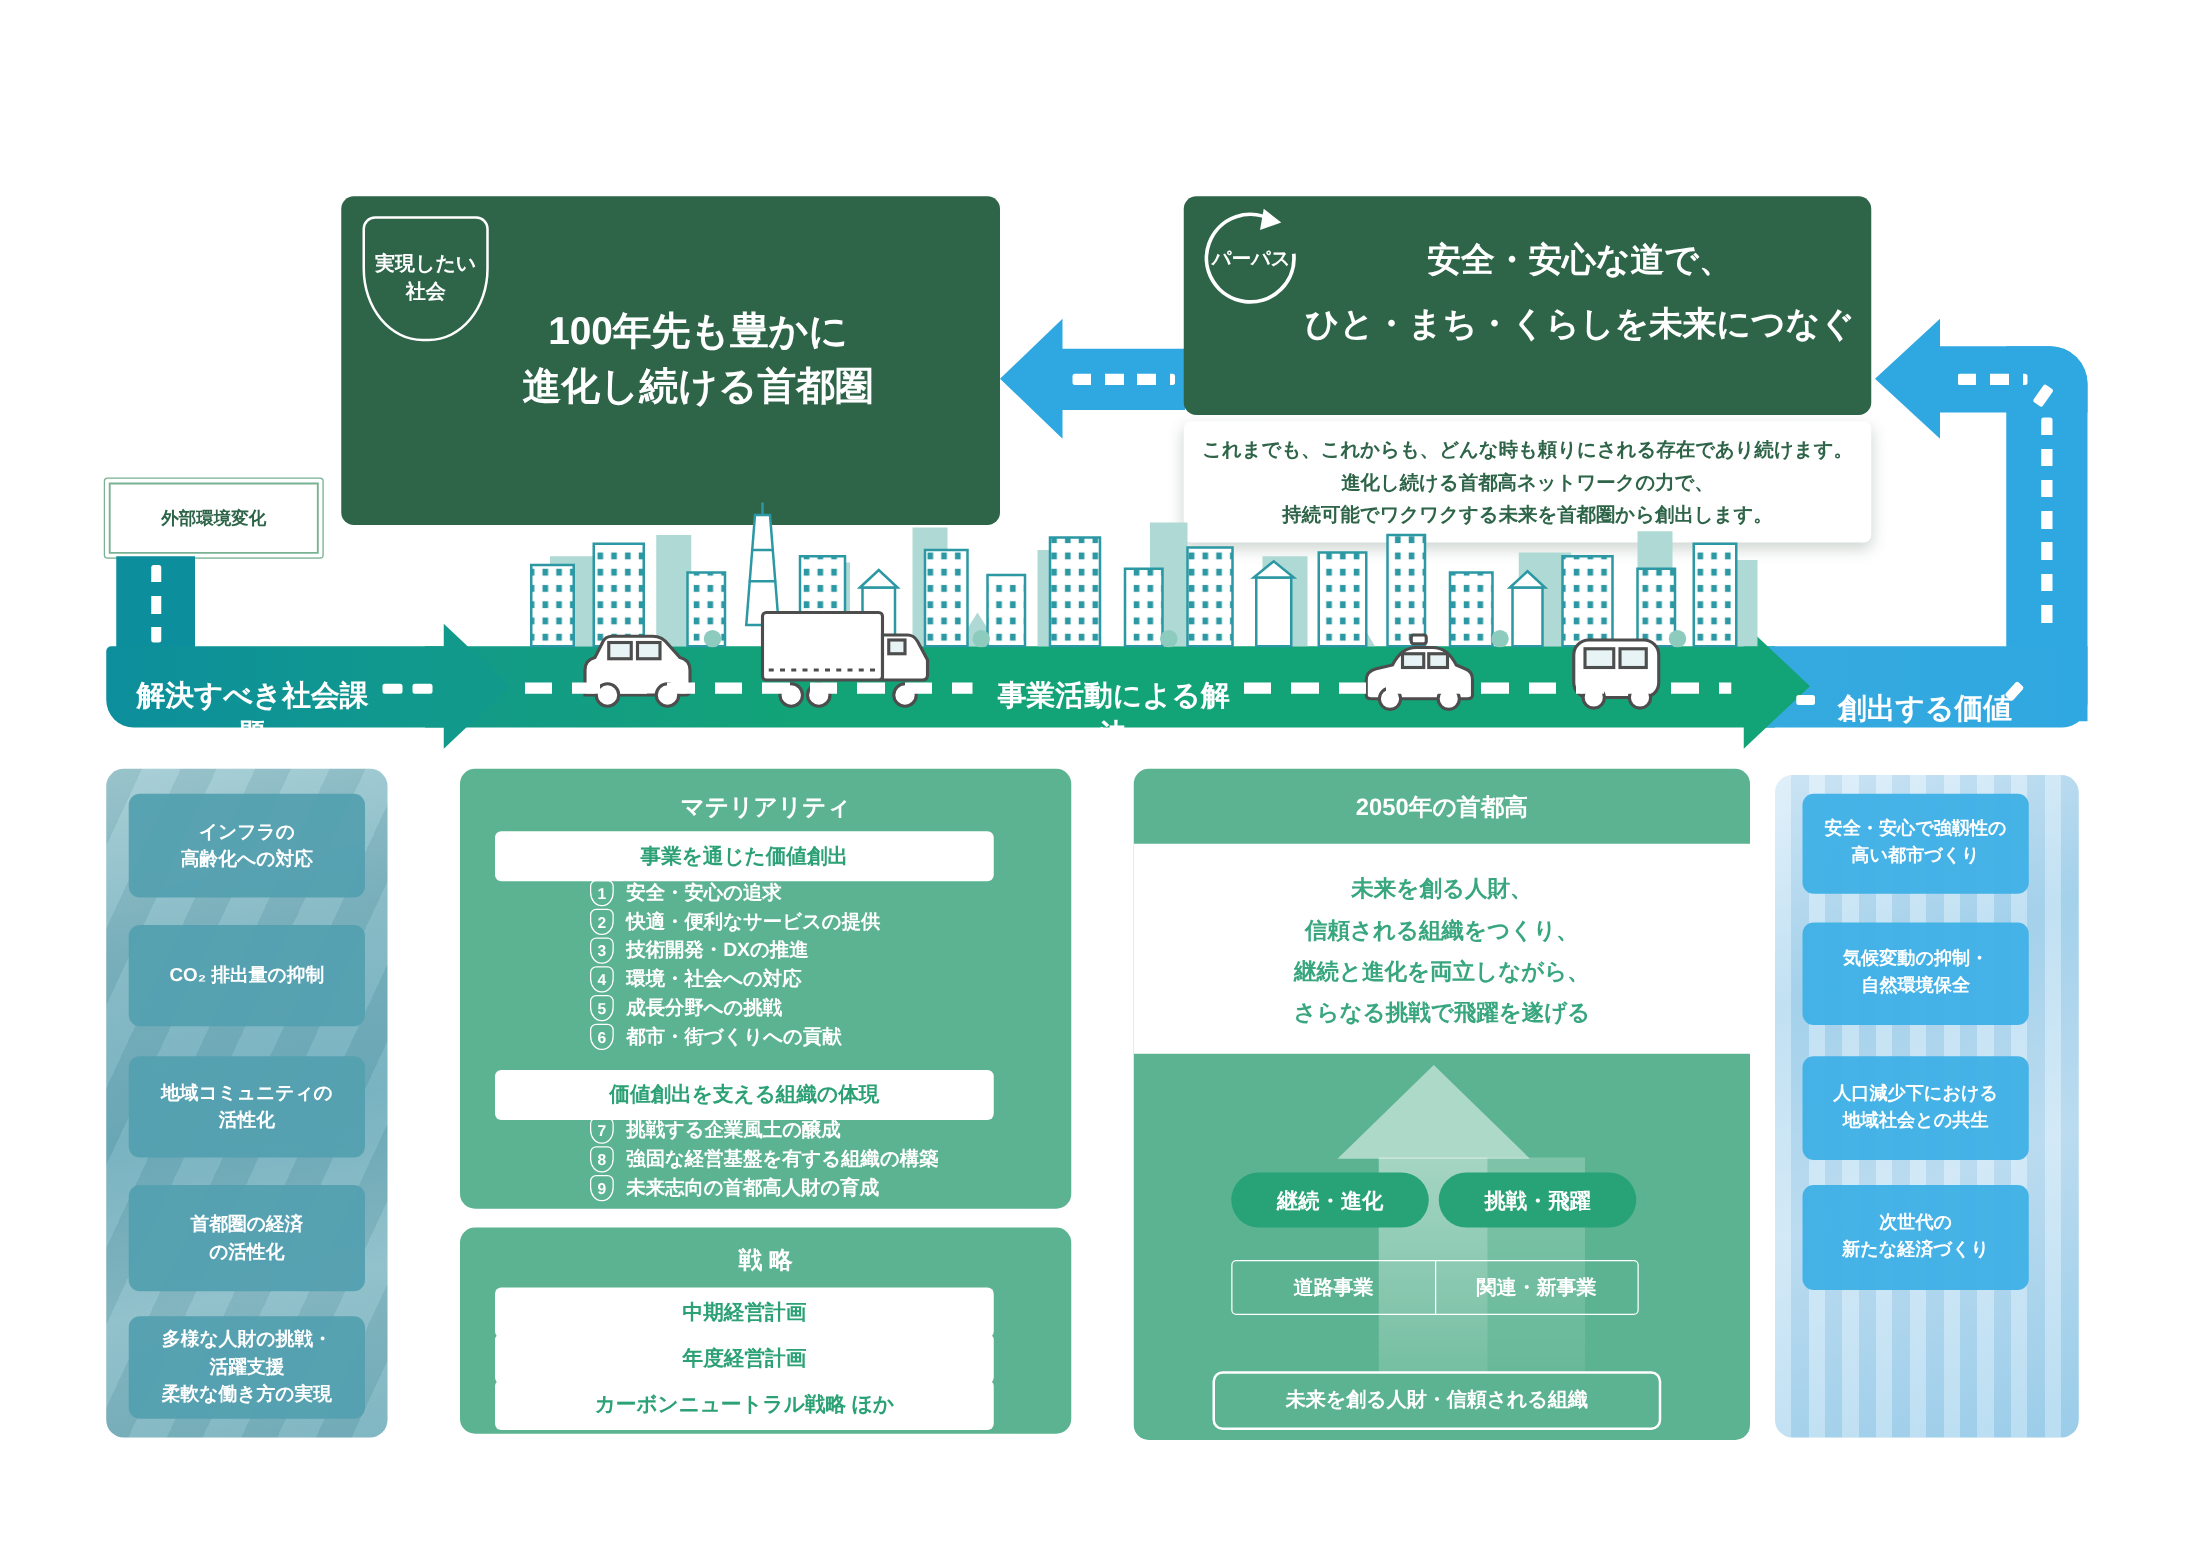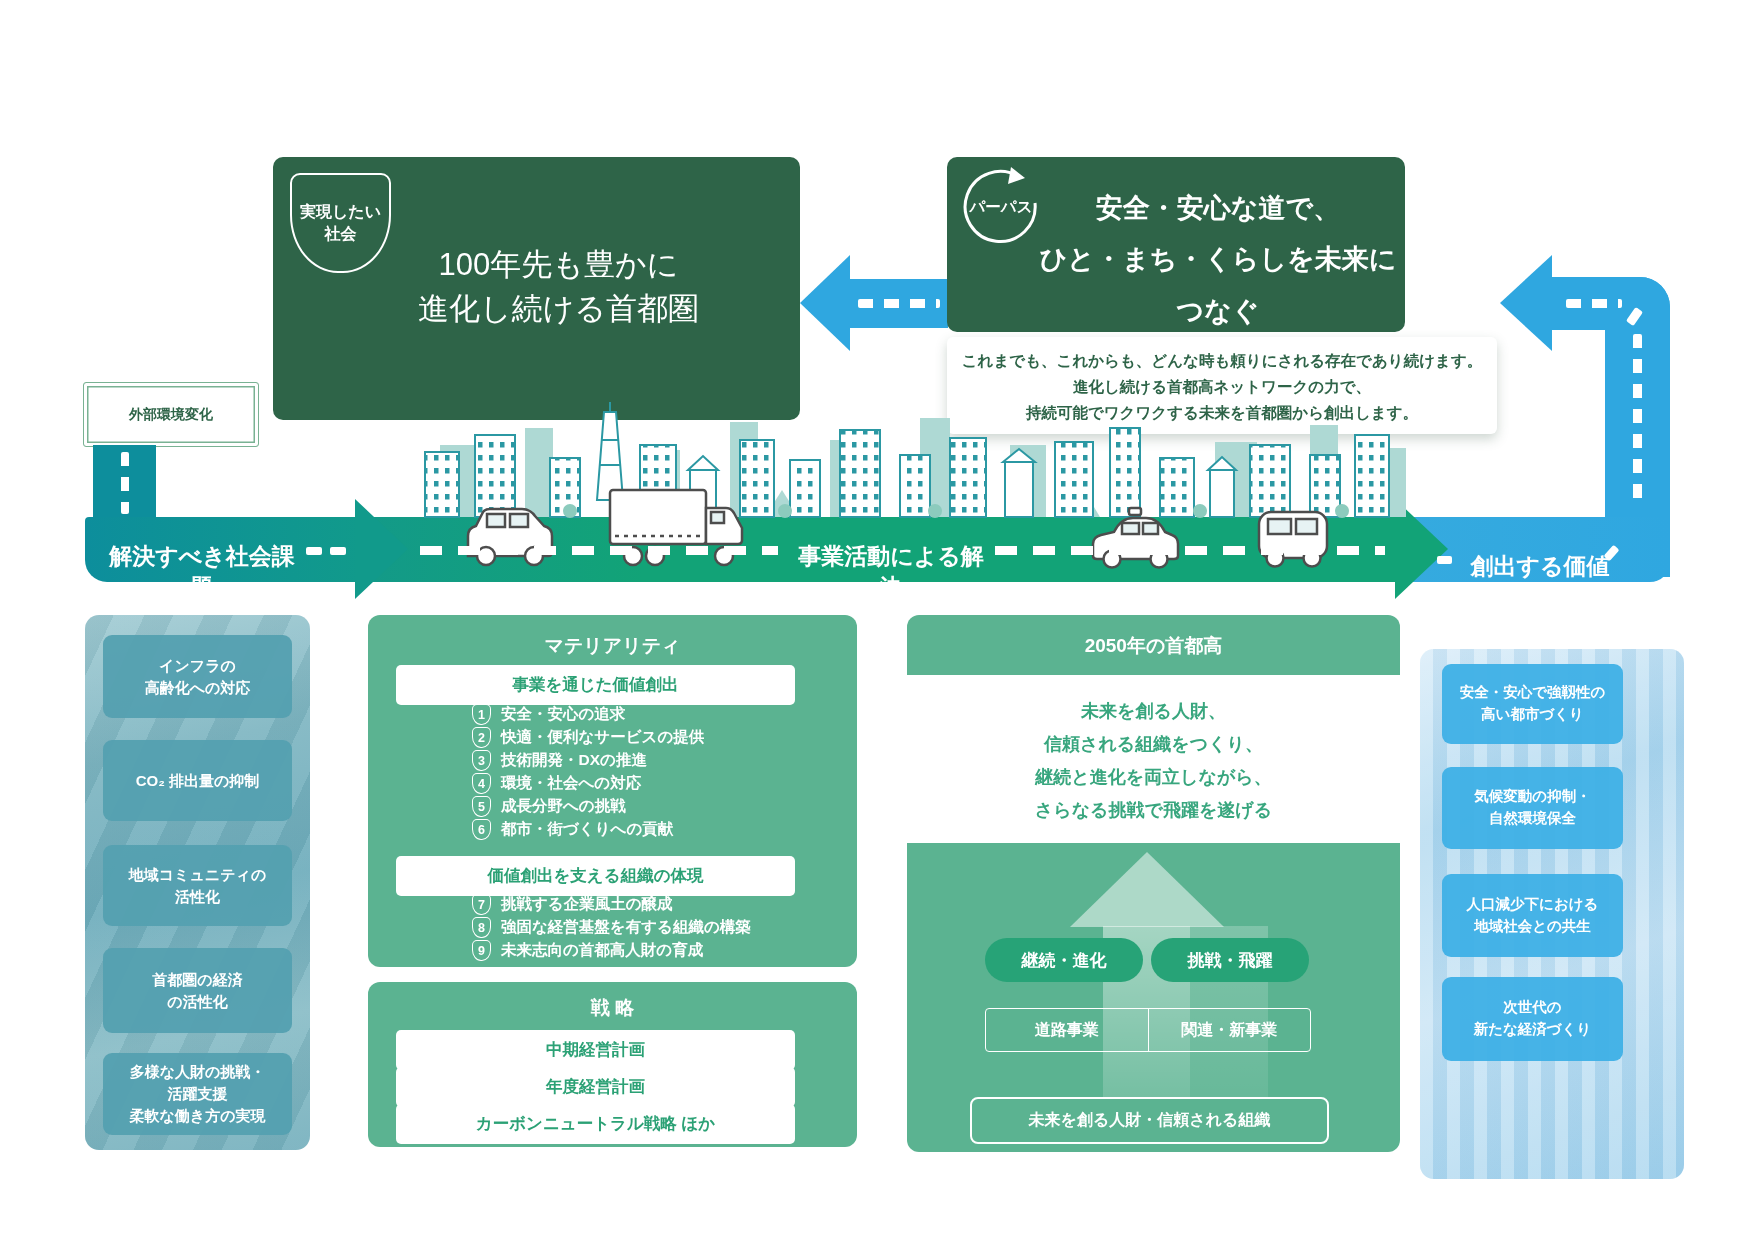--- a/index.html
+++ b/index.html
@@ -7,24 +7,24 @@
          font-family:"Liberation Sans","DejaVu Sans",sans-serif;}
   .abs{position:absolute;}
   .pre{white-space:pre-line;}
   .ctr{display:flex;align-items:center;justify-content:center;text-align:center;}
 
   
   #society-box{left:273px;top:157px;width:527px;height:263px;background:#2e6448;border-radius:10px;}
   #society-badge{position:absolute;left:17px;top:16px;width:97px;height:96px;border:2px solid #fff;
     border-radius:10px 10px 48px 48px / 10px 10px 58px 58px;color:#fff;font-weight:700;font-size:16px;
     display:flex;align-items:center;justify-content:center;text-align:center;line-height:1.4;}
-  #society-title{position:absolute;left:60px;right:16px;top:86px;color:#fff;font-weight:400;
+  #society-title{position:absolute;left:60px;right:16px;top:86px;color:#fff;font-weight:700;
     font-size:31px;line-height:1.42;text-align:center;}
 
-  #purpose-box{left:947px;top:157px;width:458px;height:175px;background:#2e6448;border-radius:10px;}
+  #purpose-box{left:947px;top:157px;width:550px;height:175px;background:#2e6448;border-radius:10px;}
   #purpose-badge{position:absolute;left:12px;top:8px;width:84px;height:84px;}
   #purpose-badge-label{position:absolute;left:0;top:0;width:84px;height:84px;color:#fff;font-weight:700;
     font-size:15.5px;display:flex;align-items:center;justify-content:center;}
   #purpose-title{position:absolute;left:92px;right:8px;top:26px;color:#fff;font-weight:700;
     font-size:27px;line-height:1.9;text-align:center;}
   #purpose-message{left:947px;top:337px;width:550px;height:97px;background:#fff;border-radius:6px;
     box-shadow:0 5px 12px rgba(60,90,70,.25);color:#2e6448;font-weight:700;font-size:15.5px;
     line-height:26px;text-align:center;padding-top:11px;box-sizing:border-box;}
 
   
@@ -81,22 +81,22 @@
   .vehicle{z-index:3;}
 
   
   .panel{border-radius:14px;}
   #issues-panel{left:85px;top:615px;width:225px;height:535px;
     background:linear-gradient(168deg,#a3ccd4 0%,#7fb6c2 26%,#6fadbc 52%,#8abdc7 76%,#77b1be 100%);}
   #issues-panel:after{content:"";position:absolute;inset:0;border-radius:14px;
     background:repeating-linear-gradient(115deg,rgba(40,90,100,.08) 0 26px,rgba(255,255,255,.07) 26px 54px);}
   .issue-box{position:absolute;left:18px;width:189px;background:rgba(84,160,176,.95);border-radius:9px;
     color:#fff;font-weight:700;font-size:15px;line-height:1.45;z-index:2;}
-  #values-panel{left:1420px;top:620px;width:264px;height:530px;
-    background:linear-gradient(160deg,#d4eaf8 0%,#a9d5ee 30%,#c2e1f4 60%,#9ed0ec 100%);margin-top:29px;}
+  #values-panel{left:1420px;top:620px;width:243px;height:530px;
+    background:linear-gradient(160deg,#d4eaf8 0%,#a9d5ee 30%,#c2e1f4 60%,#9ed0ec 100%);}
   #values-panel:after{content:"";position:absolute;inset:0;border-radius:14px;
     background:repeating-linear-gradient(90deg,rgba(255,255,255,.28) 0 13px,rgba(120,170,205,.10) 13px 27px);}
   .value-box{position:absolute;left:22px;width:181px;background:rgba(62,176,230,.95);border-radius:9px;
     color:#fff;font-weight:700;font-size:14.5px;line-height:1.5;z-index:2;}
 
   .gpanel{background:#5bb391;border-radius:12px;padding-left:12px;}
   #materiality-panel{left:368px;top:615px;width:477px;height:352px;}
   #strategy-panel{left:368px;top:982px;width:477px;height:165px;}
   #vision-panel{left:907px;top:615px;width:481px;height:537px;}
   .gtitle{position:absolute;left:0;right:0;color:#fff;font-weight:700;font-size:19px;text-align:center;}

